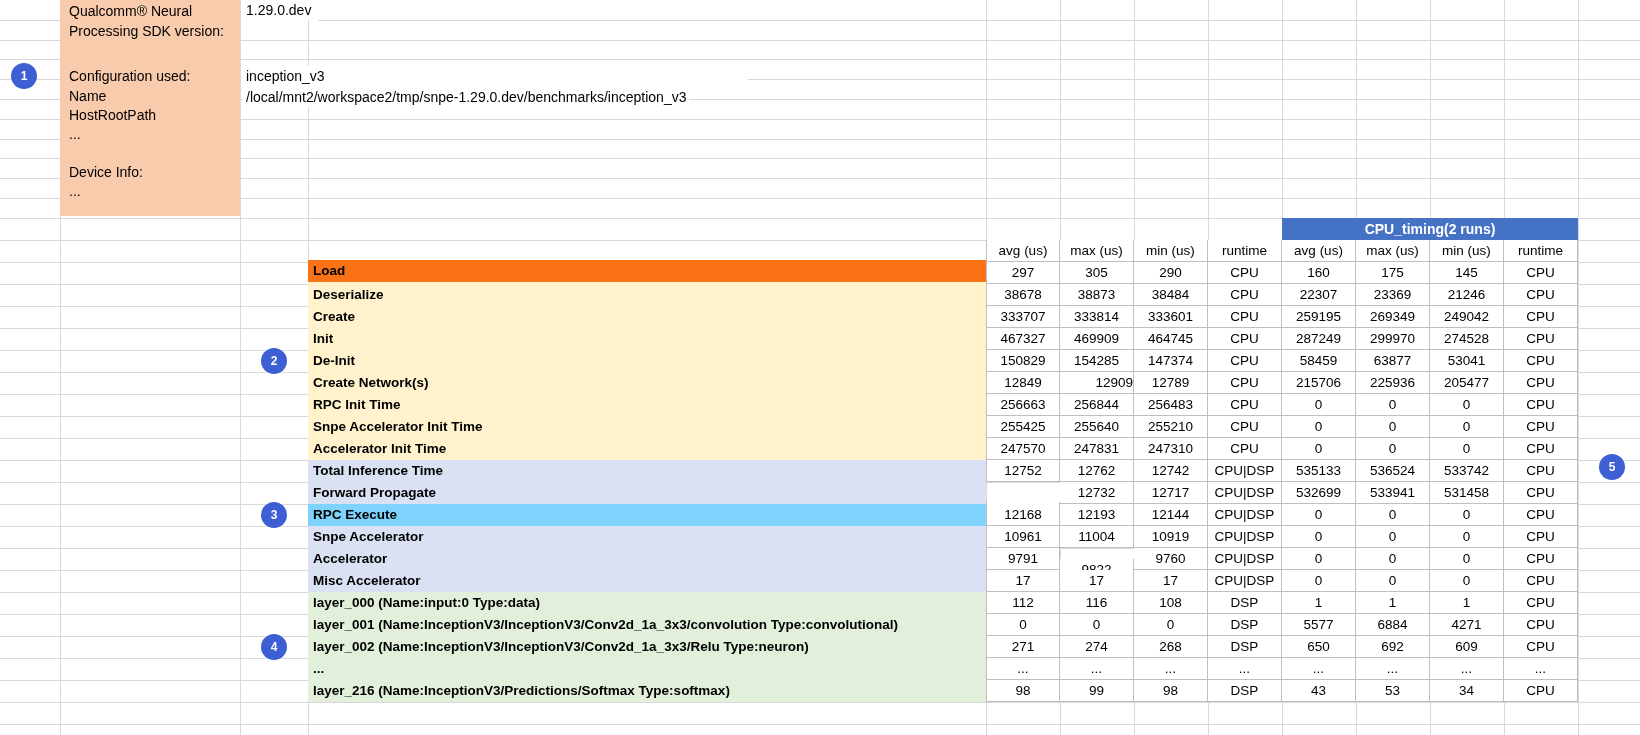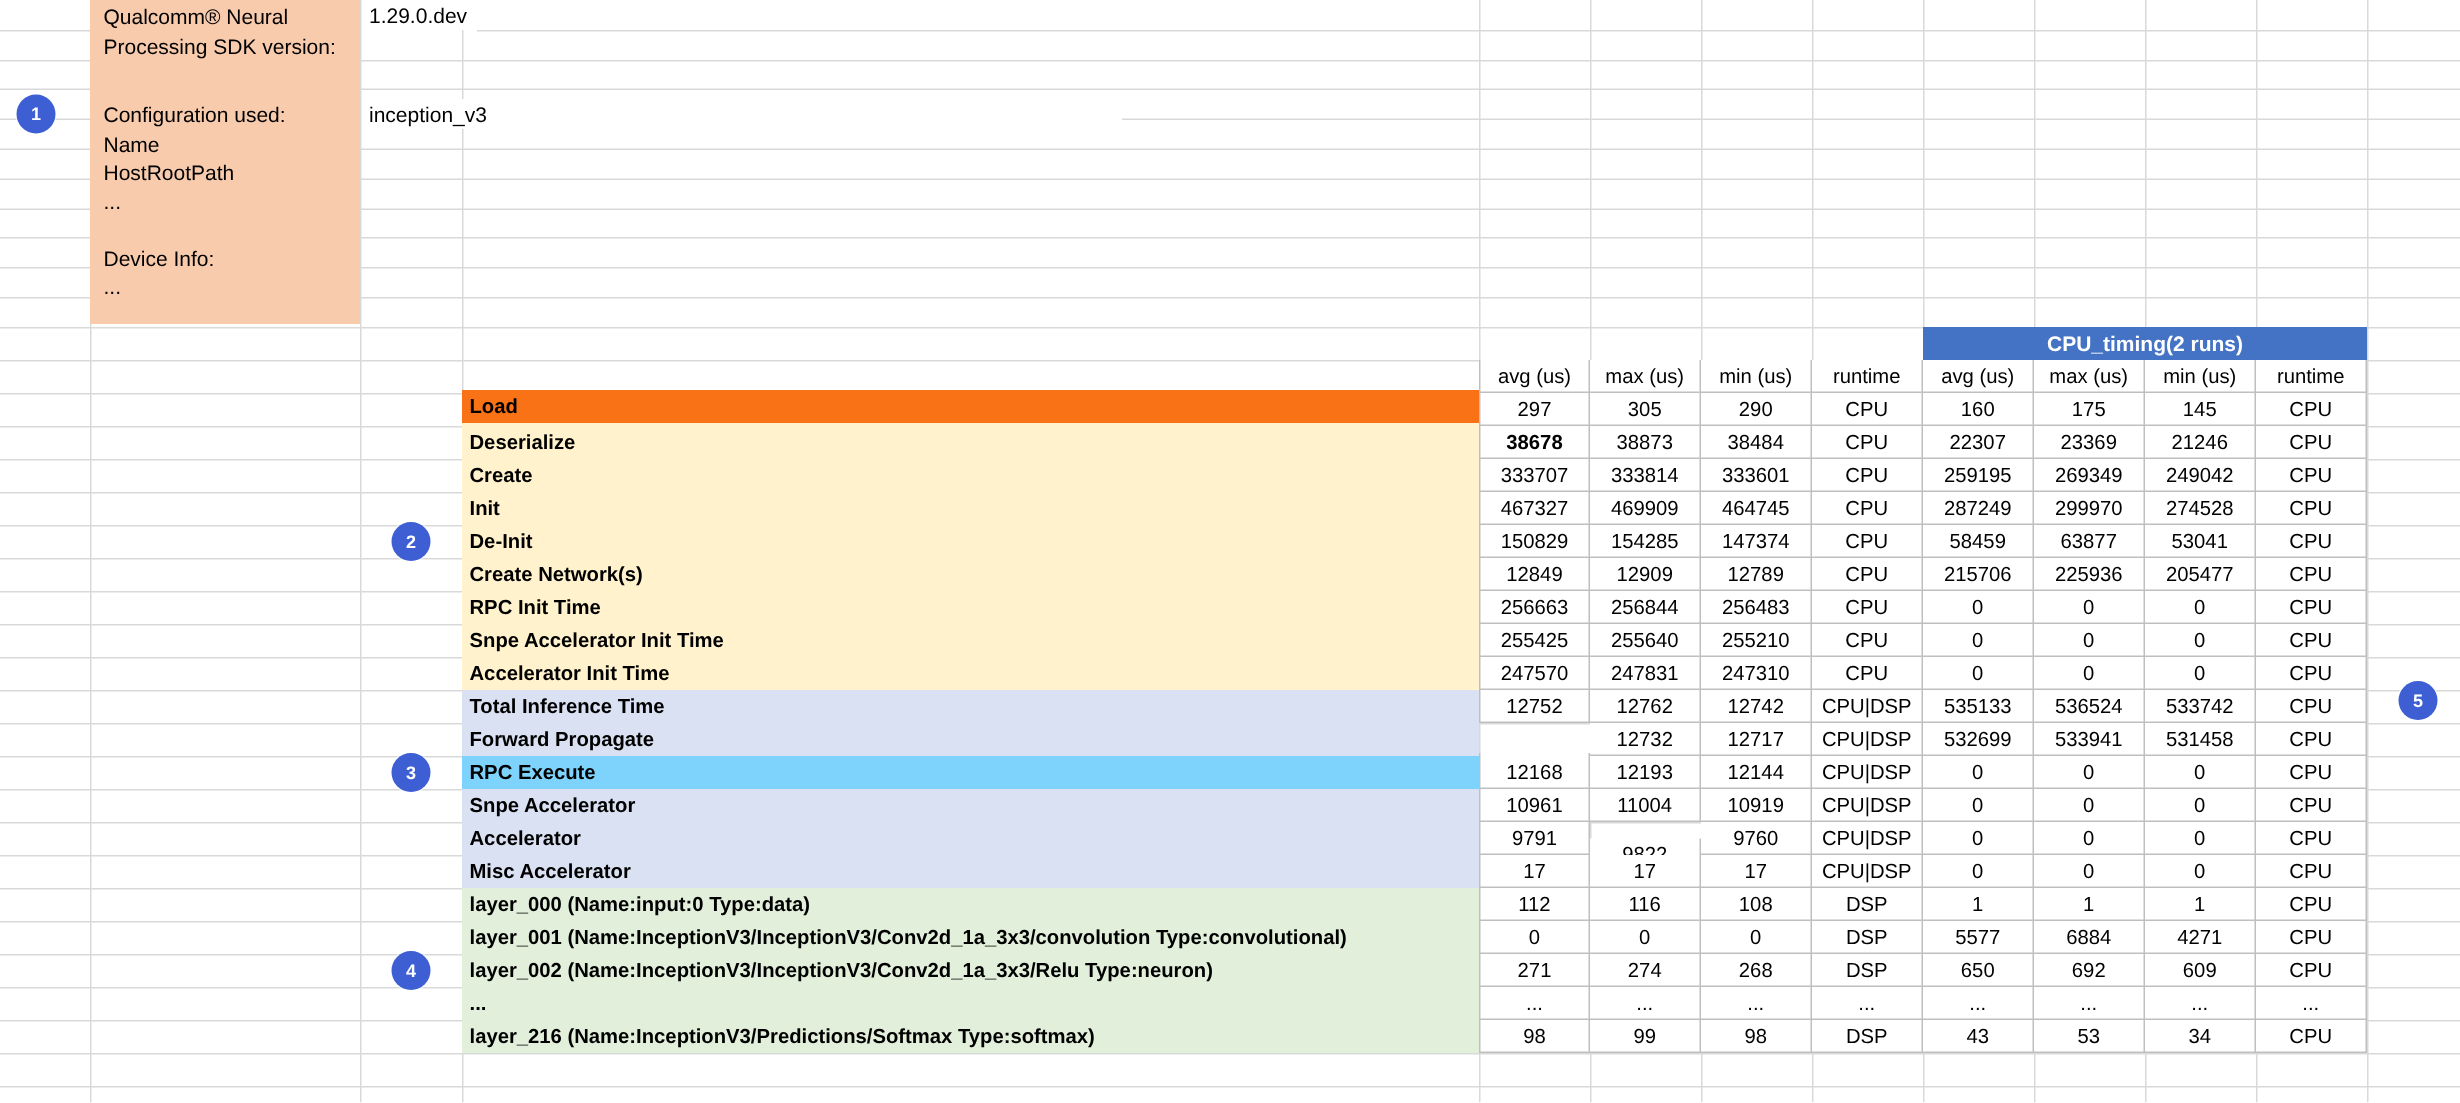--- a/index.html
+++ b/index.html
@@ -84,20 +84,21 @@
   <div class="toptext" style="left:69px;top:21px;">Processing SDK version:</div>
   <div class="toptext" style="left:69px;top:66px;">Configuration used:</div>
   <div class="toptext" style="left:69px;top:86px;">Name</div>
   <div class="toptext" style="left:69px;top:105px;">HostRootPath</div>
   <div class="toptext" style="left:69px;top:124px;">...</div>
   <div class="toptext" style="left:69px;top:162px;">Device Info:</div>
   <div class="toptext" style="left:69px;top:181px;">...</div>
 
   <div class="topvalue" style="left:243px;top:0;">1.29.0.dev</div>
   <div class="topvalue" style="left:243px;top:66px;">inception_v3</div>
+  <div class="topvalue" style="left:243px;top:87px;">/local/mnt2/workspace2/tmp/snpe-1.29.0.dev/benchmarks/inception_v3</div>
 
   <div class="band" style="left:1282px;top:218px;width:296px;background:#4472C4;">CPU_timing(2 runs)</div>
 
   <div class="block" style="left:308px;top:262px;width:678px;height:198px;background:#FFF2CC;"></div>
   <div class="block" style="left:308px;top:460px;width:678px;height:132px;background:#D9E1F2;"></div>
   <div class="block" style="left:308px;top:592px;width:678px;height:110px;background:#E2EFDA;"></div>
 
   <div id="table-cells">
       <div class="cell first subcell" style="left: 986px; top: 240px;">avg (us)</div>
       <div class="cell subcell" style="left: 1060px; top: 240px;">max (us)</div>
@@ -110,21 +111,21 @@
       <div class="labelcell" style="left: 308px; top: 260px; background: #f97316;">Load</div>
       <div class="cell first" style="left: 986px; top: 262px;">297</div>
       <div class="cell" style="left: 1060px; top: 262px;">305</div>
       <div class="cell" style="left: 1134px; top: 262px;">290</div>
       <div class="cell" style="left: 1208px; top: 262px;">CPU</div>
       <div class="cell" style="left: 1282px; top: 262px;">160</div>
       <div class="cell" style="left: 1356px; top: 262px;">175</div>
       <div class="cell" style="left: 1430px; top: 262px;">145</div>
       <div class="cell" style="left: 1504px; top: 262px;">CPU</div>
       <div class="labelcell" style="left: 308px; top: 284px; background: rgb(255, 242, 204);">Deserialize</div>
-      <div class="cell first" style="left: 986px; top: 284px; font-weight: bold;">38678</div>
+      <div class="cell first" style="left: 986px; top: 284px;">38678</div>
       <div class="cell" style="left: 1060px; top: 284px;">38873</div>
       <div class="cell" style="left: 1134px; top: 284px;">38484</div>
       <div class="cell" style="left: 1208px; top: 284px;">CPU</div>
       <div class="cell" style="left: 1282px; top: 284px;">22307</div>
       <div class="cell" style="left: 1356px; top: 284px;">23369</div>
       <div class="cell" style="left: 1430px; top: 284px;">21246</div>
       <div class="cell" style="left: 1504px; top: 284px;">CPU</div>
       <div class="labelcell" style="left: 308px; top: 306px; background: rgb(255, 242, 204);">Create</div>
       <div class="cell first" style="left: 986px; top: 306px;">333707</div>
       <div class="cell" style="left: 1060px; top: 306px;">333814</div>
@@ -147,21 +148,21 @@
       <div class="cell first" style="left: 986px; top: 350px;">150829</div>
       <div class="cell" style="left: 1060px; top: 350px;">154285</div>
       <div class="cell" style="left: 1134px; top: 350px;">147374</div>
       <div class="cell" style="left: 1208px; top: 350px;">CPU</div>
       <div class="cell" style="left: 1282px; top: 350px;">58459</div>
       <div class="cell" style="left: 1356px; top: 350px;">63877</div>
       <div class="cell" style="left: 1430px; top: 350px;">53041</div>
       <div class="cell" style="left: 1504px; top: 350px;">CPU</div>
       <div class="labelcell" style="left: 308px; top: 372px; background: rgb(255, 242, 204);">Create Network(s)</div>
       <div class="cell first" style="left: 986px; top: 372px;">12849</div>
-      <div class="cell" style="left: 1060px; top: 372px;">12909</div>
+      <div class="cell" style="left: 1060px; top: 372px; text-align: right;">12909</div>
       <div class="cell" style="left: 1134px; top: 372px;">12789</div>
       <div class="cell" style="left: 1208px; top: 372px;">CPU</div>
       <div class="cell" style="left: 1282px; top: 372px;">215706</div>
       <div class="cell" style="left: 1356px; top: 372px;">225936</div>
       <div class="cell" style="left: 1430px; top: 372px;">205477</div>
       <div class="cell" style="left: 1504px; top: 372px;">CPU</div>
       <div class="labelcell" style="left: 308px; top: 394px; background: rgb(255, 242, 204);">RPC Init Time</div>
       <div class="cell first" style="left: 986px; top: 394px;">256663</div>
       <div class="cell" style="left: 1060px; top: 394px;">256844</div>
       <div class="cell" style="left: 1134px; top: 394px;">256483</div>

